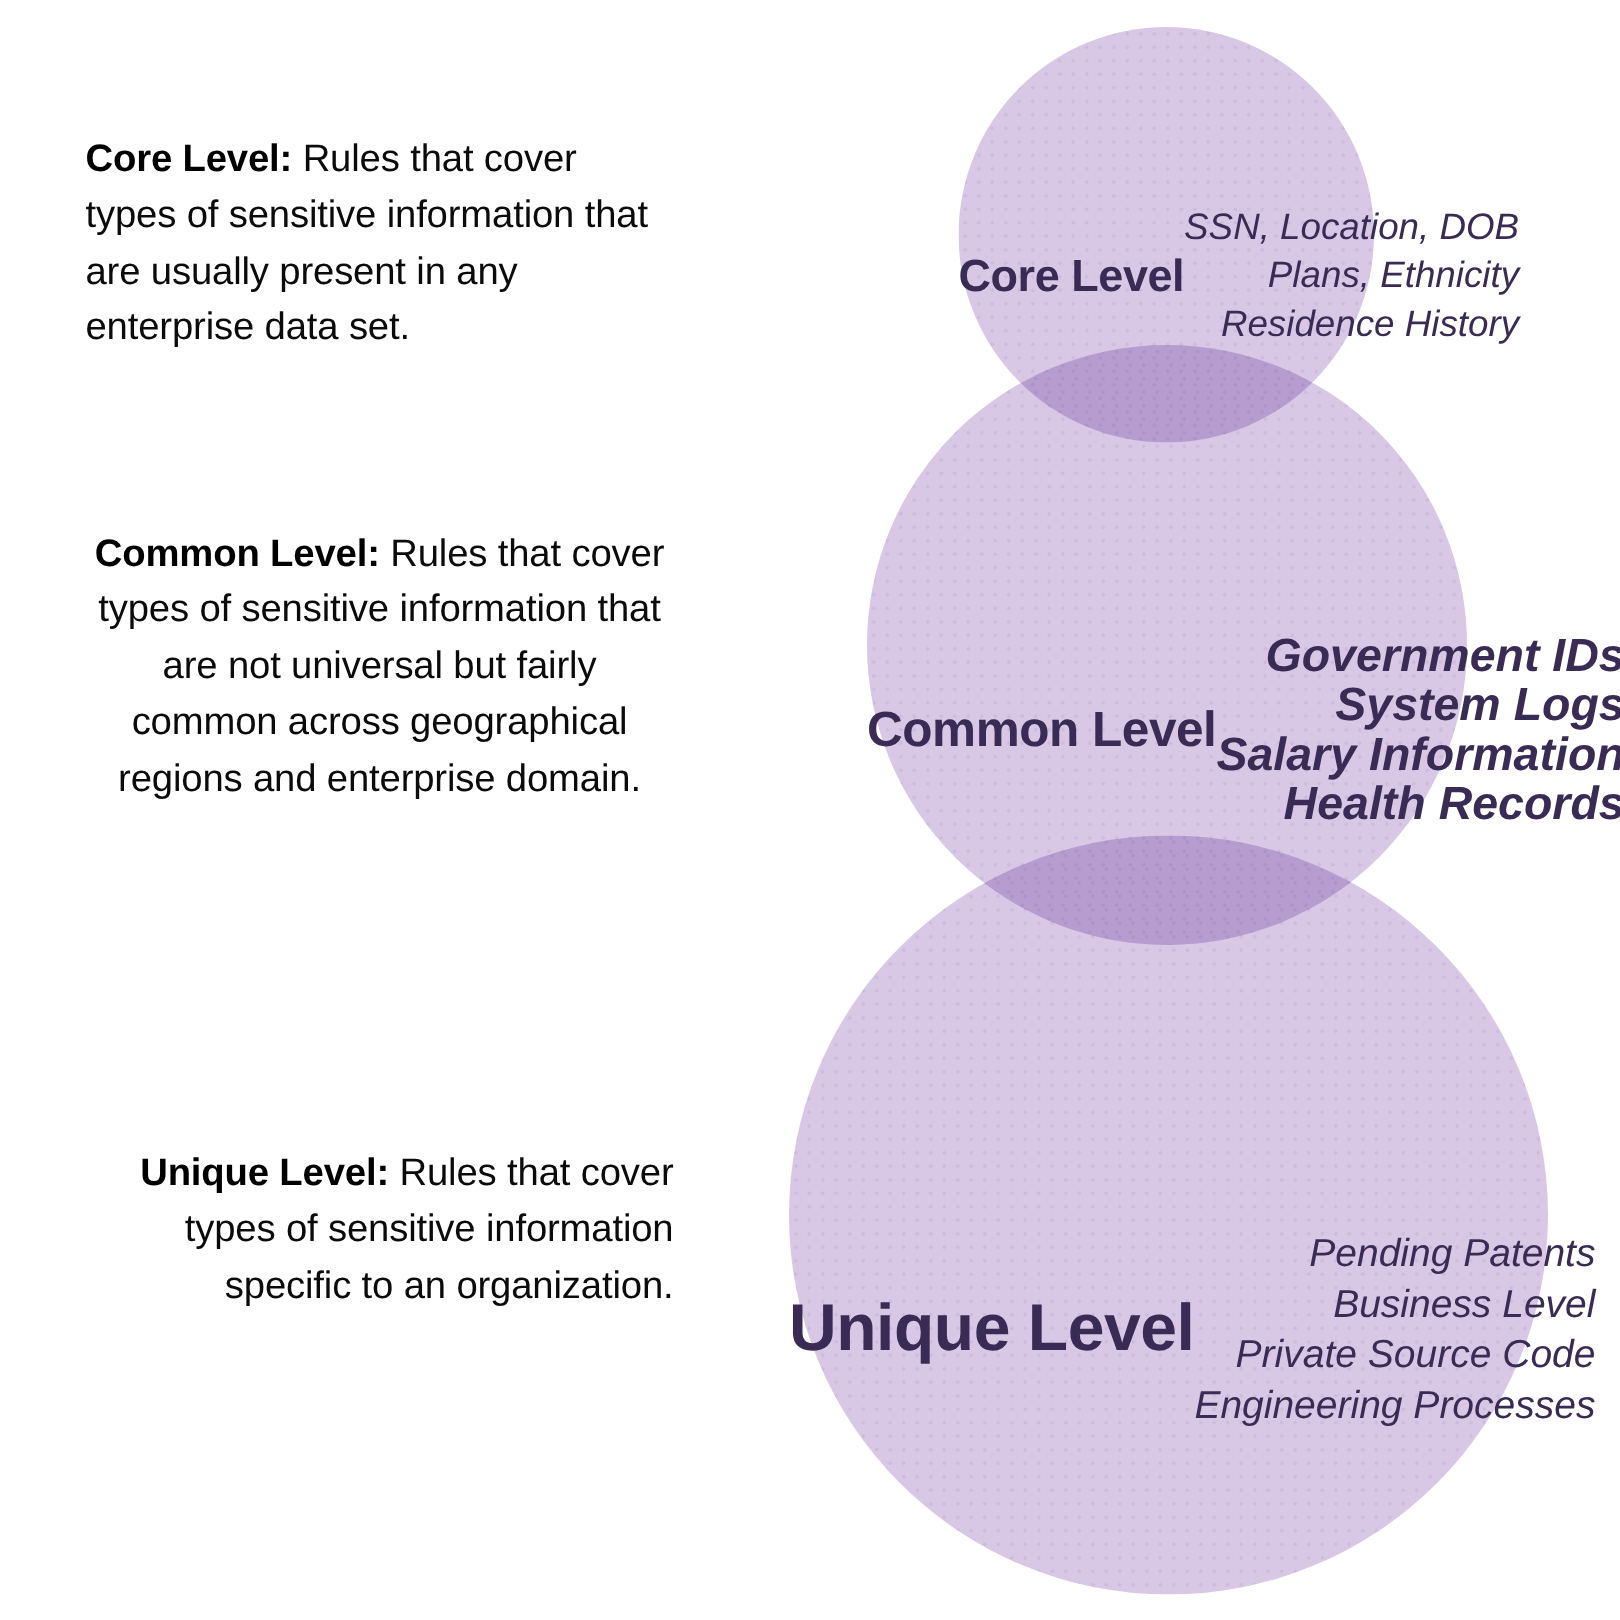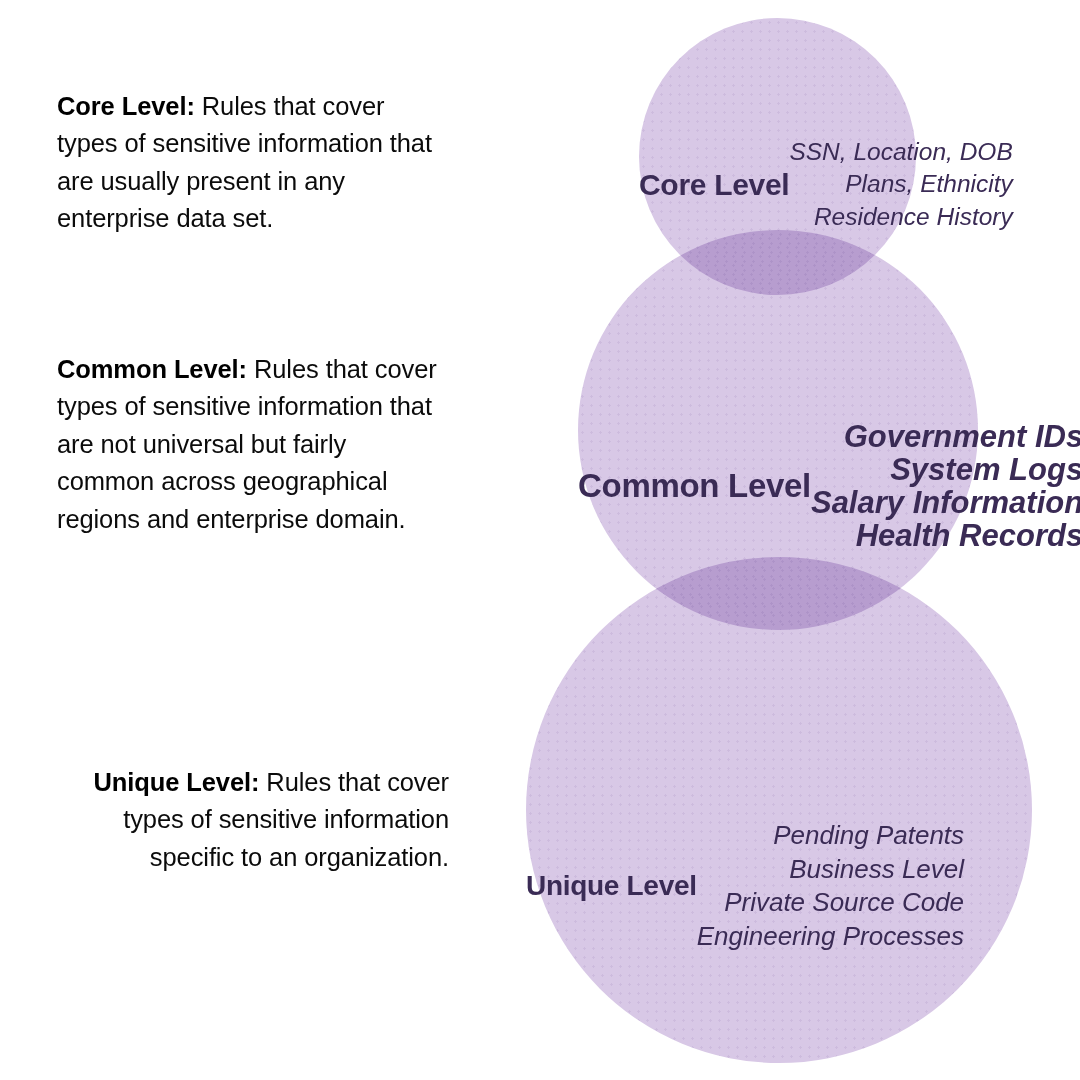--- a/index.html
+++ b/index.html
@@ -37,21 +37,21 @@
     letter-spacing: -0.1px;
   }
   .desc-block .lead {
     font-weight: bold;
     color: #000000;
   }
   .desc-block .body {
     font-weight: normal;
   }
   #desc-core   { top: 62px; }
-  #desc-common { top: 325px; }
+  #desc-common { top: 325px; text-align: center; }
   #desc-unique { top: 738px; text-align: right; }
 
   
   .venn {
     position: absolute;
     left: 500px;
     top: 0;
     width: 580px;
     height: 1080px;
     isolation: isolate;
@@ -93,21 +93,21 @@
 
   .circle-title {
     color: #3a2b55;
     font-weight: bold;
     text-align: center;
     white-space: nowrap;
     letter-spacing: -0.3px;
   }
   .c-core .circle-title   { font-size: 30px; line-height: 36px; }
   .c-common .circle-title { font-size: 33px; line-height: 40px; }
-  .c-unique .circle-title { font-size: 28px; line-height: 42px; }
+  .c-unique .circle-title { font-size: 44px; line-height: 42px; }
 
   .circle-items {
     margin: 0;
     padding: 0;
     list-style: none;
     text-align: right;
   }
   .circle-items li {
     color: #3a2b55;
     font-style: italic;

